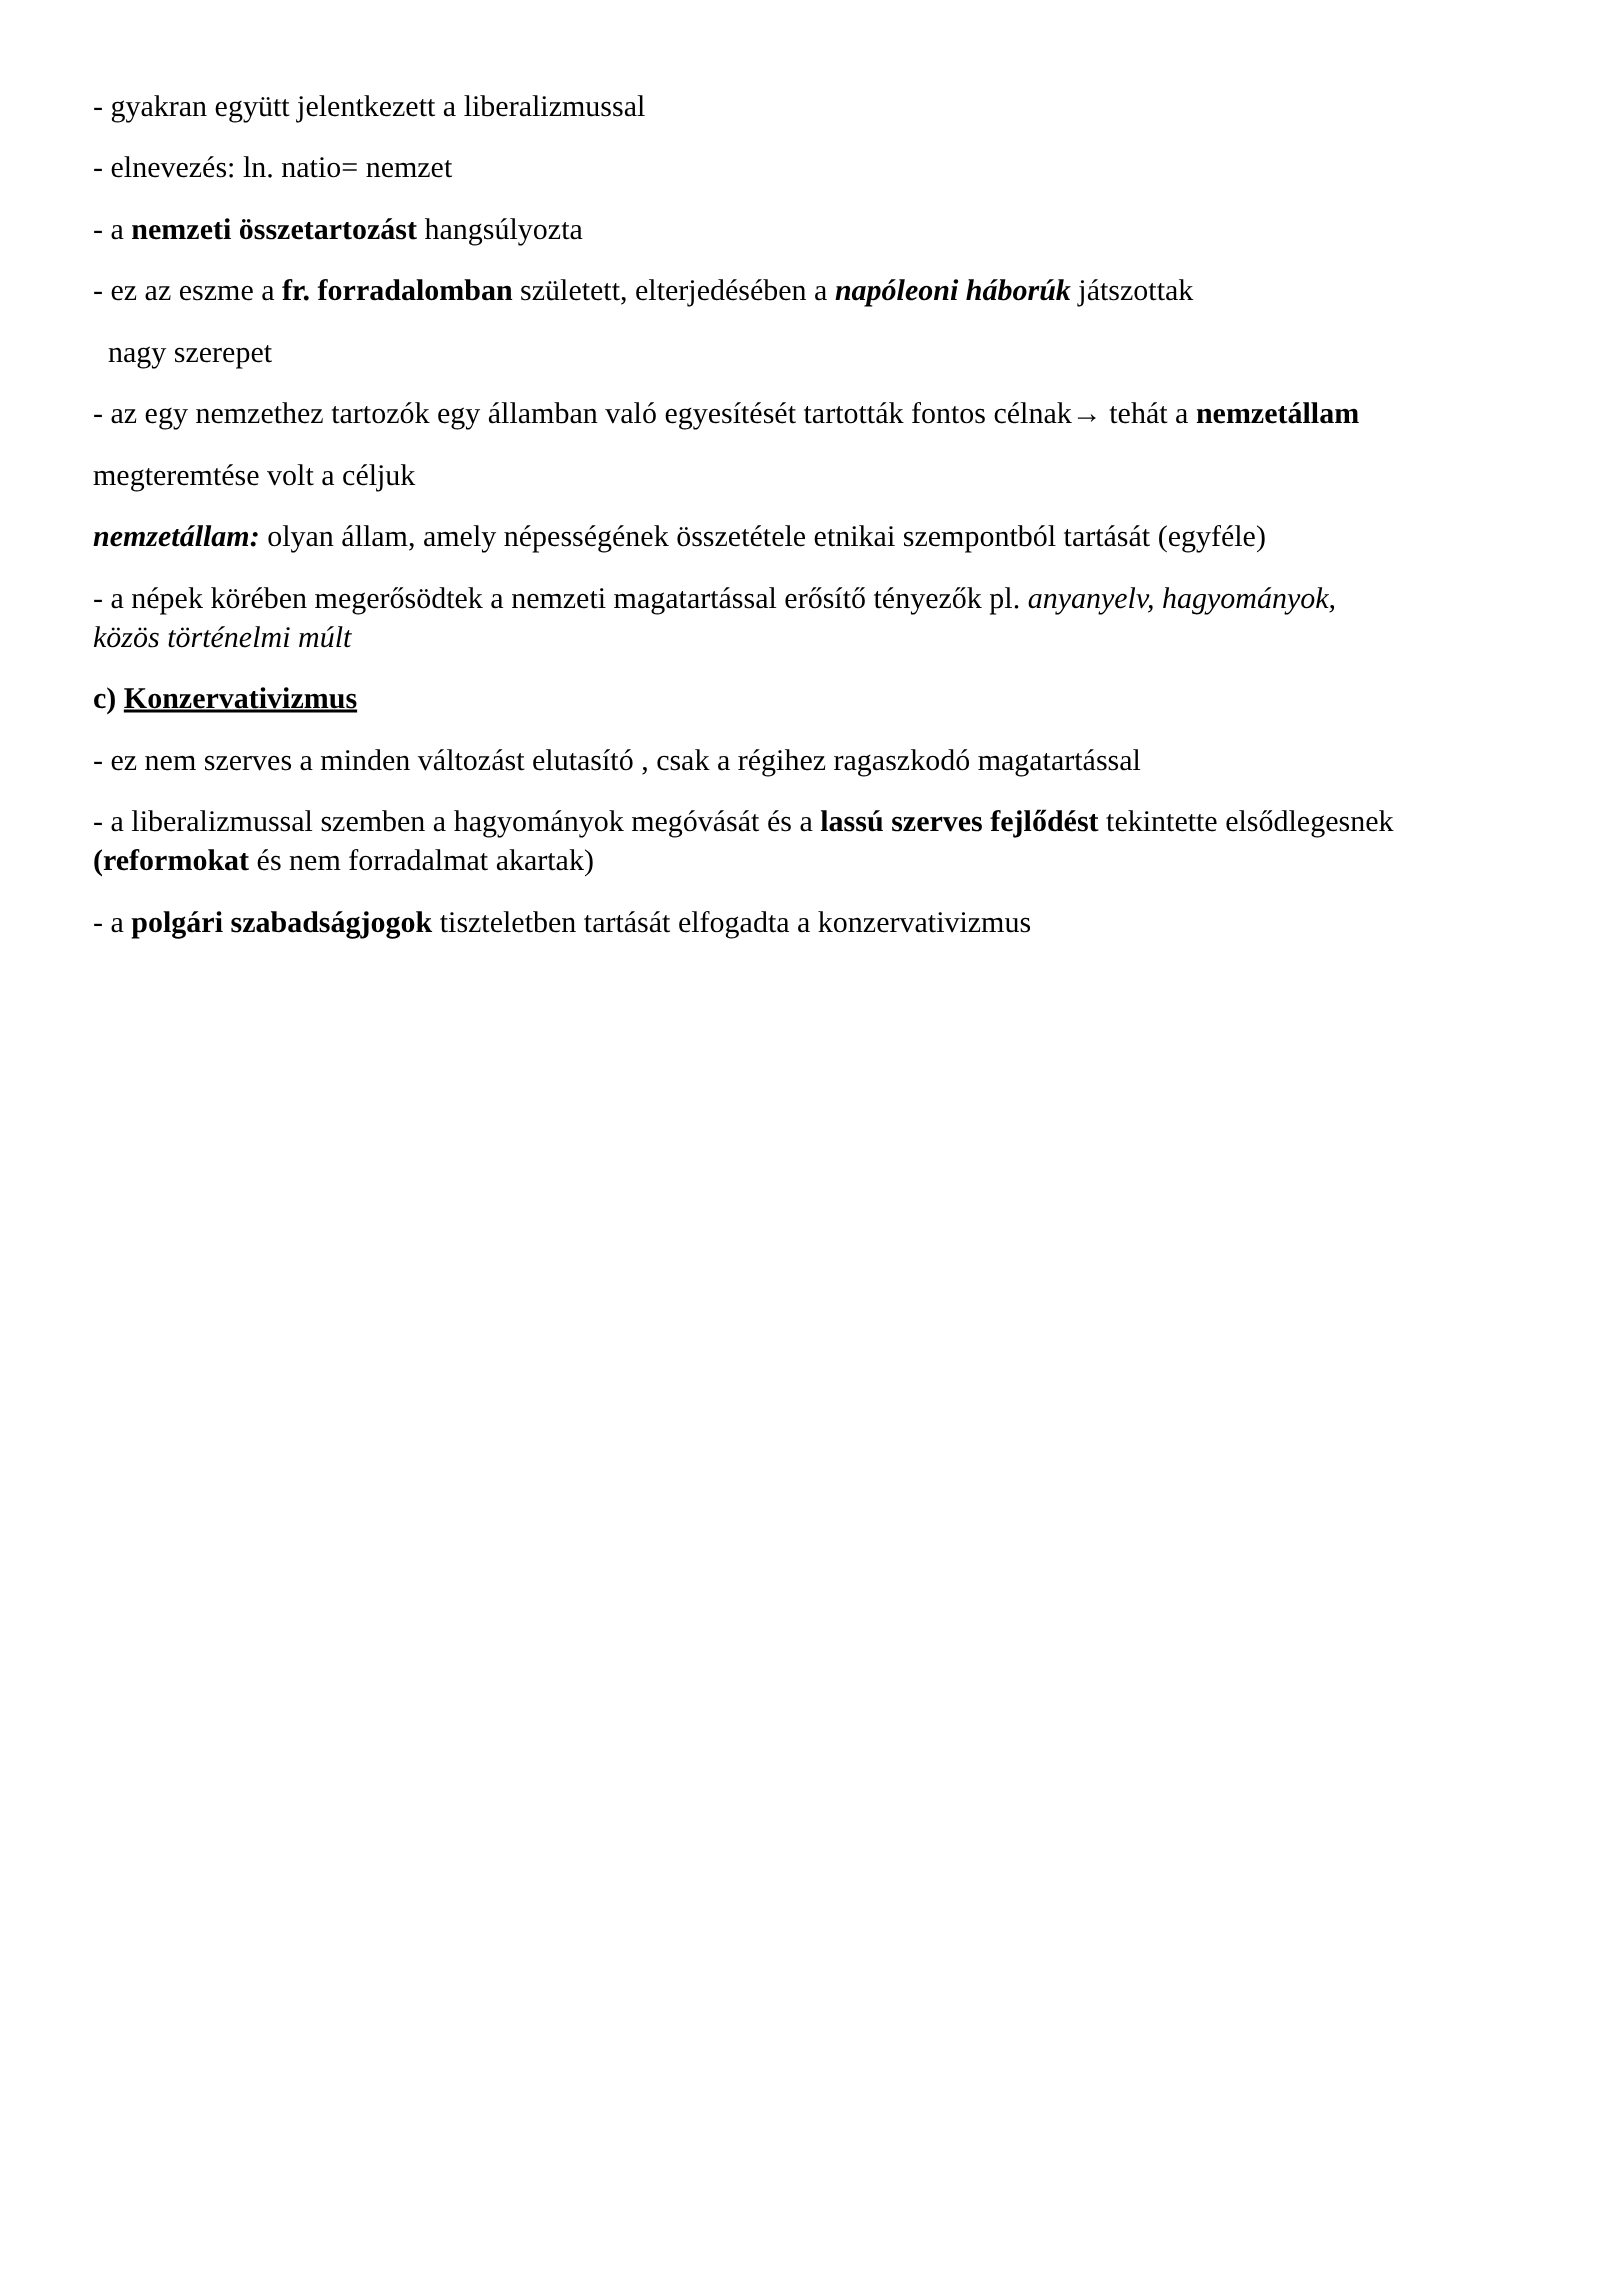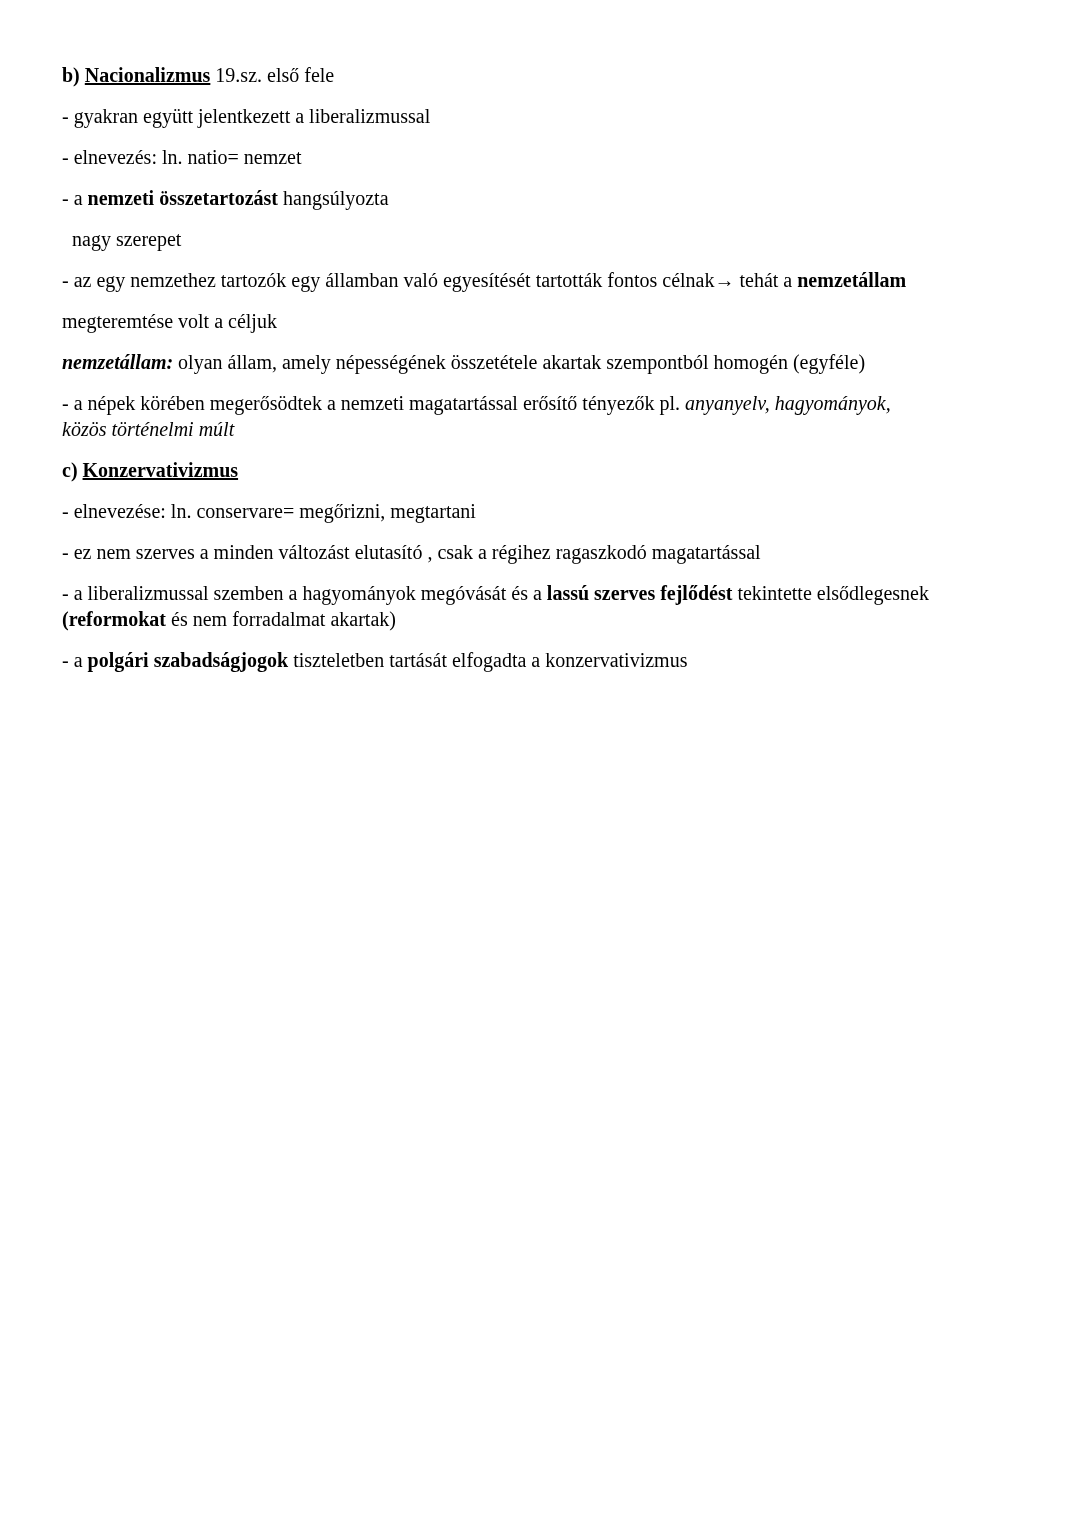--- a/index.html
+++ b/index.html
@@ -30,28 +30,27 @@
   }
   .b { font-weight: bold; }
   .i { font-style: italic; }
   .u { text-decoration: underline; }
 </style>
 </head>
 <body>
 
 <div class="page">
   <div id="document-content">
-      <p class="para heading"><span class="b">b) </span><span class="b u">Nacionalizmus</span><span> 19.sz. első fele</span></p>
       <p class="para"><span>- gyakran együtt jelentkezett a liberalizmussal</span></p>
       <p class="para"><span>- elnevezés: ln. natio= nemzet</span></p>
       <p class="para"><span>- a </span><span class="b">nemzeti összetartozást</span><span> hangsúlyozta</span></p>
+      <p class="para"><span>- ez az eszme a </span><span class="b">fr. forradalomban</span><span> született, elterjedésében a </span><span class="b i">napóleoni háborúk</span><span> játszottak</span></p>
       <p class="para indent"><span>nagy szerepet</span></p>
       <p class="para"><span>- az egy nemzethez tartozók egy államban való egyesítését tartották fontos célnak→ tehát a </span><span class="b">nemzetállam</span></p>
       <p class="para"><span>megteremtése volt a céljuk</span></p>
-      <p class="para"><span class="b i">nemzetállam:</span><span> olyan állam, amely népességének összetétele akartak szempontból homogén (egyféle)</span></p>
+      <p class="para"><span class="b i">nemzetállam:</span><span> olyan állam, amely népességének összetétele etnikai szempontból tartását (egyféle)</span></p>
       <p class="para"><span>- a népek körében megerősödtek a nemzeti magatartással erősítő tényezők pl. </span><span class="i">anyanyelv, hagyományok,</span><br><span class="i">közös történelmi múlt</span></p>
       <p class="para heading"><span class="b">c) </span><span class="b u">Konzervativizmus</span></p>
-      <p class="para"><span>- elnevezése: ln. conservare= megőrizni, megtartani</span></p>
       <p class="para"><span>- ez nem szerves a minden változást elutasító , csak a régihez ragaszkodó magatartással</span></p>
       <p class="para"><span>- a liberalizmussal szemben a hagyományok megóvását és a </span><span class="b">lassú szerves fejlődést</span><span> tekintette elsődlegesnek</span><br><span class="b">(reformokat</span><span> és nem forradalmat akartak)</span></p>
       <p class="para"><span>- a </span><span class="b">polgári szabadságjogok</span><span> tiszteletben tartását elfogadta a konzervativizmus</span></p>
     </div>
 </div>
 
 </body></html>

